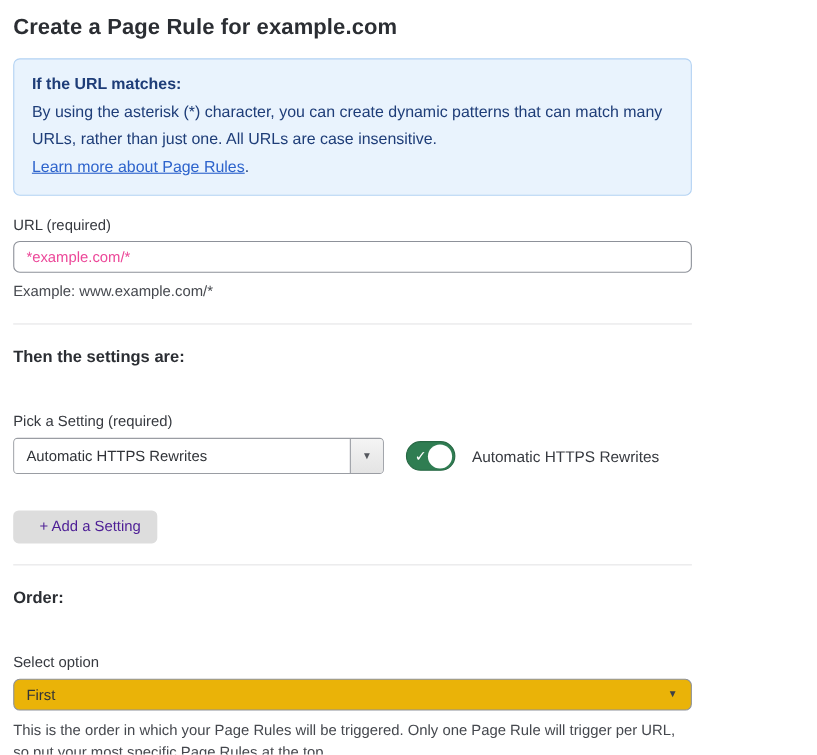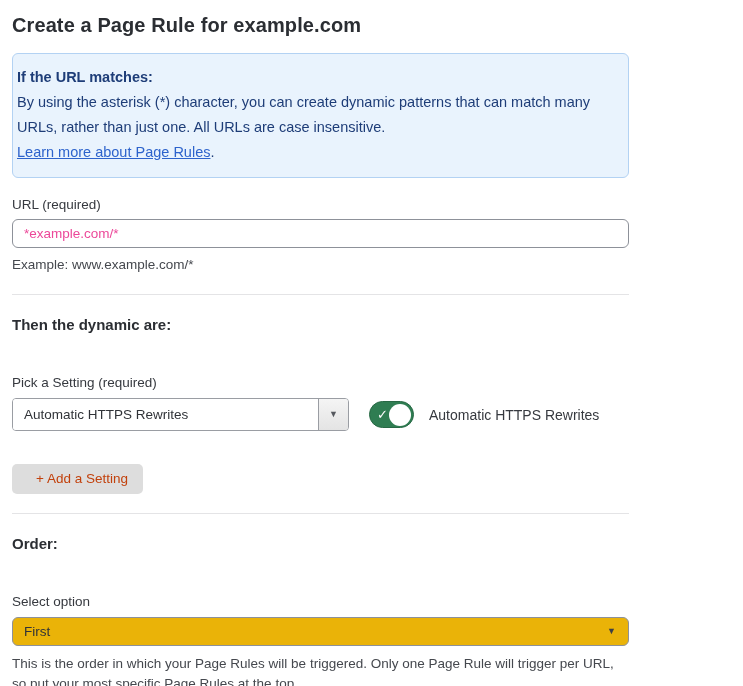--- a/index.html
+++ b/index.html
@@ -21,21 +21,21 @@
     font-weight: 700;
     color: #2b2e33;
     letter-spacing: 0.1px;
     margin-bottom: 16px;
   }
   
   .info-box {
     background: #e9f3fd;
     border: 1px solid #b3d2f3;
     border-radius: 6px;
-    padding: 11px 16px 12px 4px;
+    padding: 11px 16px 12px 16px;
     color: #1e3d78;
     font-size: 14.5px;
     line-height: 1.72;
     margin-bottom: 19px;
   }
   .info-box .info-heading { font-weight: 700; }
   .info-box a.info-link {
     color: #2d63cc;
     text-decoration: underline;
     cursor: pointer;
@@ -161,21 +161,21 @@
     border: none;
     border-radius: 5px;
     font-size: 13.5px;
     font-family: "Liberation Sans", "DejaVu Sans", sans-serif;
     padding: 8px 15px;
     cursor: pointer;
     line-height: 1;
   }
   .btn-gray {
     background: #dddddd;
-    color: #c2410c;
+    color: #4c1d95;
     padding-left: 24px;
   }
   .add-setting-btn { margin-top: 33px; }
   
   .full-select {
     position: relative;
     width: 100%;
     height: 29px;
     border: 1px solid #8d9199;
     border-radius: 6px;
@@ -216,21 +216,21 @@
     <div><span>By using the asterisk (*) character, you can create dynamic patterns that can match many URLs, rather than just one. All URLs are case insensitive.</span></div>
     <div><a class="info-link">Learn more about Page Rules</a><span>.</span></div>
   </div>
 
   <div class="field-label mt-url">URL (required)</div>
   <input class="text-input" type="text" value="*example.com/*" style="">
   <div class="helper-text">Example: www.example.com/*</div>
 
   <hr class="divider">
 
-  <h2 class="section-heading">Then the dynamic are:</h2>
+  <h2 class="section-heading">Then the settings are:</h2>
 
   <div class="field-label label-gap-sm">Pick a Setting (required)</div>
 
   <div class="setting-row">
     <div class="picker">
       <div class="picker-value">Automatic HTTPS Rewrites</div>
       <div class="picker-caret-btn">
         <span class="caret-down">▼</span>
       </div>
     </div>

